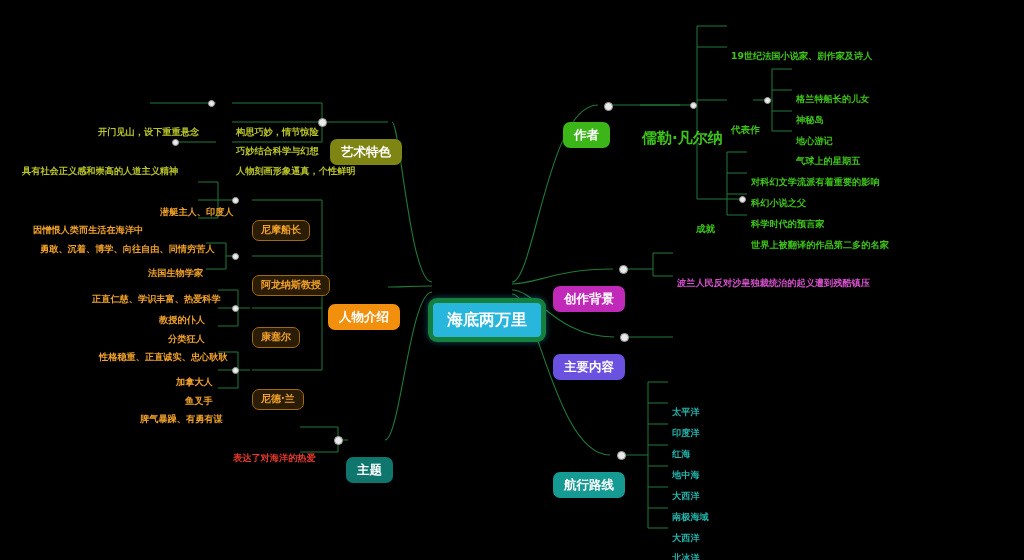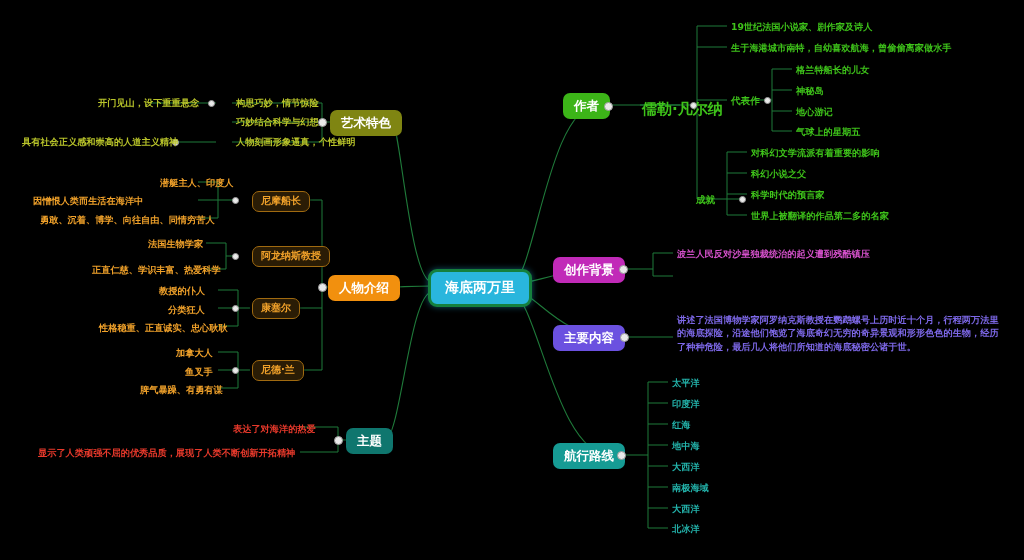--- a/index.html
+++ b/index.html
@@ -1,27 +1,27 @@
 <!DOCTYPE html>
 <html><head>
 <meta charset="utf-8">
 <style>
   html,body{margin:0;padding:0;background:#000;}
   body{width:1024px;height:560px;overflow:hidden;font-family:"DejaVu Sans","Liberation Sans",sans-serif;}
   #stage{position:relative;width:1024px;height:560px;background:#000000;}
   svg.links{position:absolute;left:0;top:0;width:1024px;height:560px;pointer-events:none;}
 
-  .node{position:absolute;white-space:nowrap;line-height:1.25;}
+  .node{position:absolute;white-space:nowrap;line-height:1.25;margin-top:29px;}
   .pill{border-radius:7px;padding:5px 11px;font-weight:bold;font-size:12.5px;color:#ffffff;
         box-shadow:0 0 3px rgba(0,0,0,.6);}
   .txt{font-size:9.2px;font-weight:bold;}
   .txt.multi{white-space:normal;line-height:1.45;}
 
-  .central{font-size:14px;font-weight:bold;color:#ffffff;background:#29b6dd;
-           border:3px solid #15803d;border-radius:9px;padding:7px 14px;
+  .central{font-size:16px;font-weight:bold;color:#ffffff;background:#29b6dd;
+           border:5px solid #15803d;border-radius:9px;padding:7px 14px;
            box-shadow:0 0 6px rgba(41,182,221,.45);}
 
   .dot{position:absolute;width:7px;height:7px;border-radius:50%;background:#e9e9e9;
        border:1px solid #9a9a9a;}
   .dot.sm{width:5px;height:5px;}
 </style>
 </head>
 <body>
 
 <div id="stage">
@@ -178,31 +178,29 @@
   <div class="dot sm" style="left:232px;top:367px;"></div>
   <div class="node txt" style="left:176px;top:347px;color:#f0a12a;">加拿大人</div>
   <div class="node txt" style="left:185px;top:366px;color:#f0a12a;">鱼叉手</div>
   <div class="node txt" style="left:140px;top:384px;color:#f0a12a;">脾气暴躁、有勇有谋</div>
 
   <div class="node" style="left:346px;top:428px;">
     <div class="pill" style="background:#0f766e;">主题</div>
   </div>
   <div class="dot" style="left:334px;top:436px;"></div>
   <div class="node txt" style="left:233px;top:423px;color:#e8392b;">表达了对海洋的热爱</div>
-  <div class="node txt" style="left:38px;top:447px;color:#e8392b;">显示了人类顽强不屈的优秀品质，展现了人类不断创新开拓精神</div>
 
   <div class="node" style="left:531px;top:93px;padding-left:32px;">
     <div class="pill" style="background:#3cb518;">作者</div>
   </div>
   <div class="dot" style="left:604px;top:102px;"></div>
   <div class="node txt" style="left:642px;top:100px;color:#3ec31a;font-size:15px;">儒勒·凡尔纳</div>
   <div class="dot sm" style="left:690px;top:102px;"></div>
 
   <div class="node txt" style="left:731px;top:21px;color:#3ec31a;">19世纪法国小说家、剧作家及诗人</div>
-  <div class="node txt" style="left:731px;top:42px;color:#3ec31a;">生于海港城市南特，自幼喜欢航海，曾偷偷离家做水手</div>
 
   <div class="node txt" style="left:731px;top:95px;color:#3ec31a;font-size:9.6px;">代表作</div>
   <div class="dot sm" style="left:764px;top:97px;"></div>
   <div class="node txt" style="left:796px;top:64px;color:#3ec31a;">格兰特船长的儿女</div>
   <div class="node txt" style="left:796px;top:85px;color:#3ec31a;text-align:right;">神秘岛</div>
   <div class="node txt" style="left:796px;top:106px;color:#3ec31a;">地心游记</div>
   <div class="node txt" style="left:796px;top:126px;color:#3ec31a;">气球上的星期五</div>
 
   <div class="node txt" style="left:696px;top:194px;color:#3ec31a;font-size:9.6px;">成就</div>
   <div class="dot sm" style="left:739px;top:196px;"></div>
@@ -214,21 +212,20 @@
   <div class="node" style="left:553px;top:257px;">
     <div class="pill" style="background:#c12ab8;">创作背景</div>
   </div>
   <div class="dot" style="left:619px;top:265px;"></div>
   <div class="node txt" style="left:677px;top:248px;color:#d651cc;">波兰人民反对沙皇独裁统治的起义遭到残酷镇压</div>
 
   <div class="node" style="left:553px;top:325px;">
     <div class="pill" style="background:#6b51e0;">主要内容</div>
   </div>
   <div class="dot" style="left:620px;top:333px;"></div>
-  <div class="node txt multi" style="left:677px;top:313px;width:330px;color:#7d68e8;">讲述了法国博物学家阿罗纳克斯教授在鹦鹉螺号上历时近十个月，行程两万法里的海底探险，沿途他们饱览了海底奇幻无穷的奇异景观和形形色色的生物，经历了种种危险，最后几人将他们所知道的海底秘密公诸于世。</div>
 
   <div class="node" style="left:553px;top:443px;">
     <div class="pill" style="background:#169b94;">航行路线</div>
   </div>
   <div class="dot" style="left:617px;top:451px;"></div>
   <div class="node txt" style="left:672px;top:377px;color:#23b3ab;">太平洋</div>
   <div class="node txt" style="left:672px;top:398px;color:#23b3ab;">印度洋</div>
   <div class="node txt" style="left:672px;top:419px;color:#23b3ab;">红海</div>
   <div class="node txt" style="left:672px;top:440px;color:#23b3ab;">地中海</div>
   <div class="node txt" style="left:672px;top:461px;color:#23b3ab;">大西洋</div>

